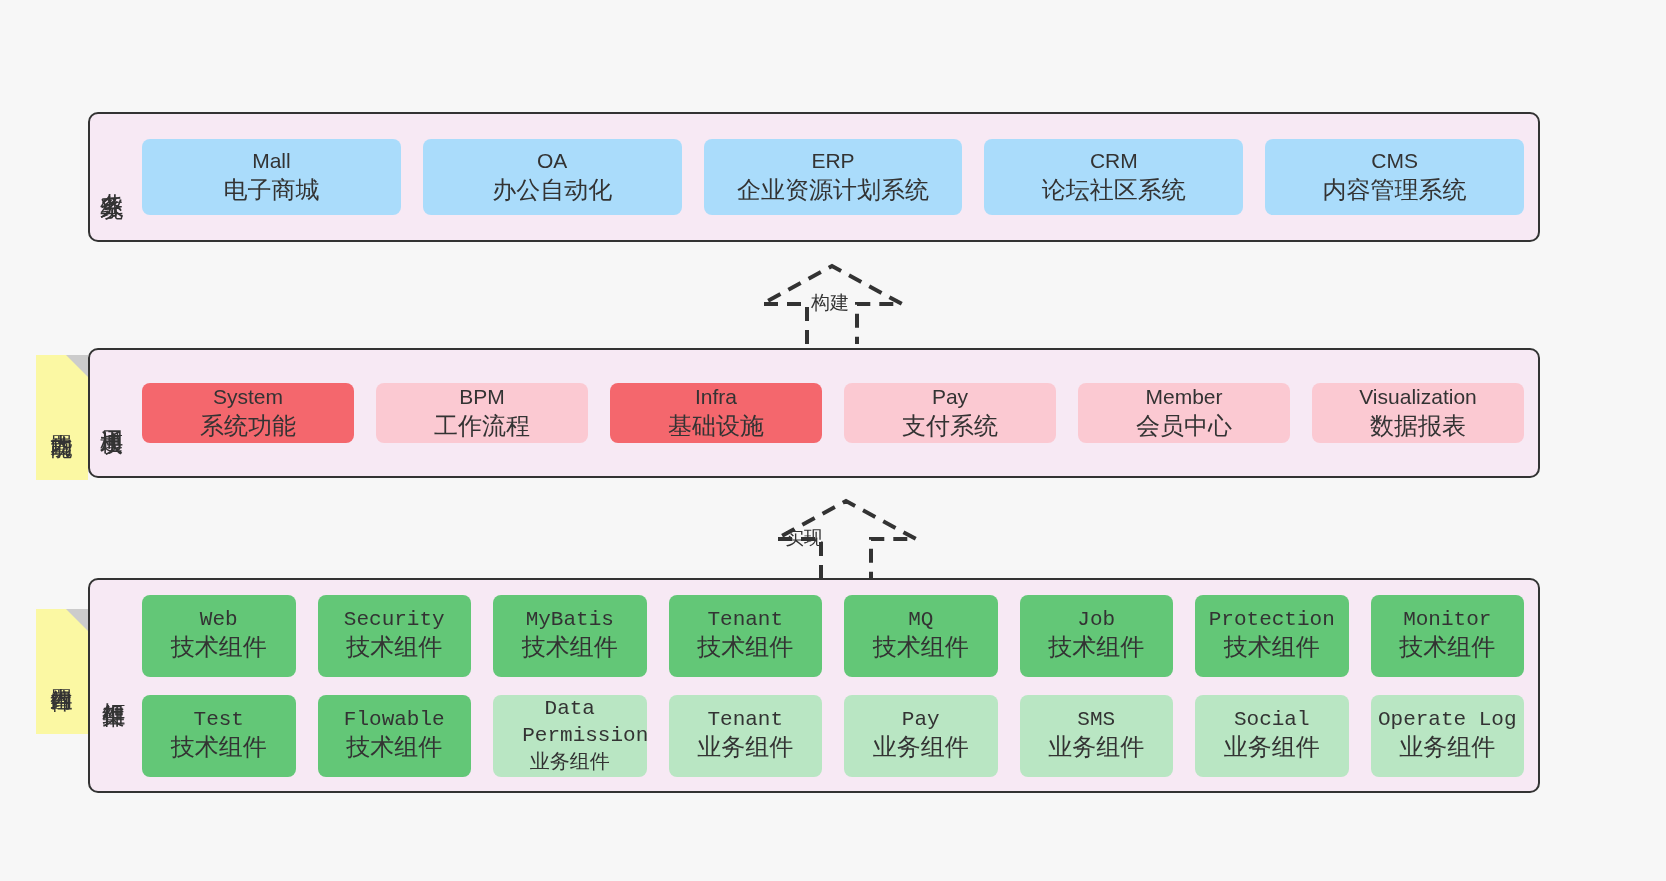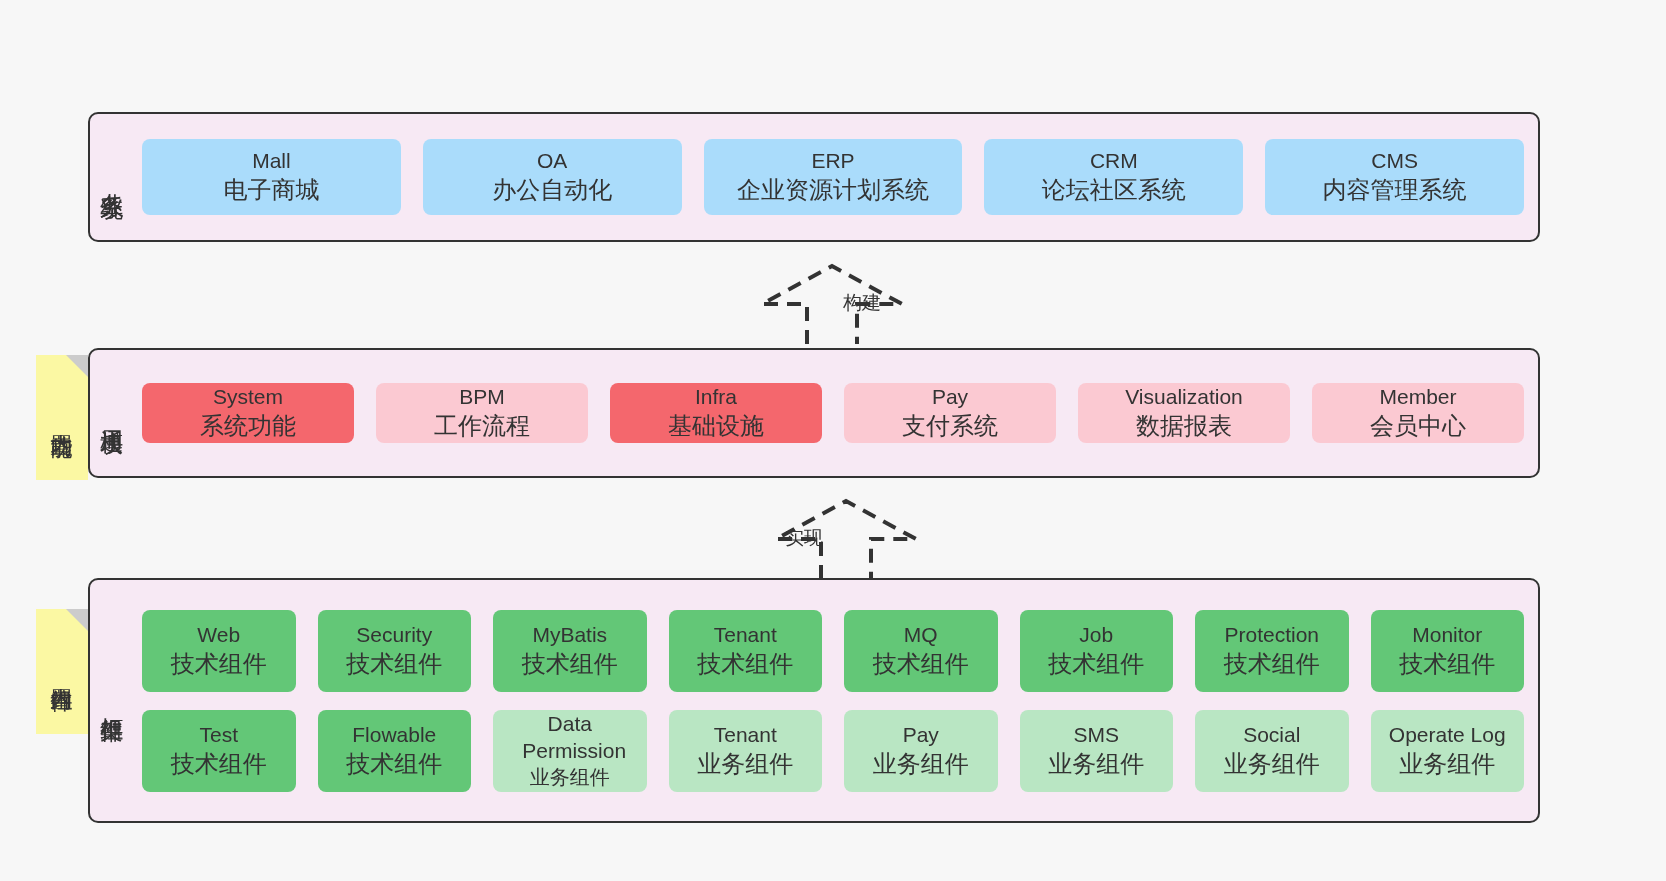--- a/index.html
+++ b/index.html
@@ -168,21 +168,21 @@
         </div>
       </div>
     </div>
   </div>
 
   <div class="arrow" style="left:752px; top:262px; width:160px; height:86px;">
     <svg width="160" height="86" viewBox="0 0 160 86">
       <path d="M 55 82 L 55 42 L 10 42 L 80 4 L 150 42 L 105 42 L 105 82" fill="none" stroke="#333333" stroke-width="4" stroke-dasharray="14,9" stroke-linejoin="miter"></path>
     </svg>
   </div>
-  <div class="arrow-label" style="left:811px; top:290px;margin-left:32px;">构建</div>
+  <div class="arrow-label" style="left:811px; top:290px;">构建</div>
 
   <div class="note" style="left:36px; top:355px; width:52px; height:125px;">
     <span class="fold"></span>
     <span>内置功能</span>
   </div>
 
   <div class="section" id="sec-module" style="left:88px; top:348px; width:1452px; height:130px;">
     <div class="section-label">通用模块</div>
     <div class="section-body">
       <div class="row mod-row">
@@ -196,44 +196,44 @@
         </div>
         <div class="box c-red">
           <span class="title">Infra</span>
           <span class="sub">基础设施</span>
         </div>
         <div class="box c-pink">
           <span class="title">Pay</span>
           <span class="sub">支付系统</span>
         </div>
         <div class="box c-pink">
+          <span class="title">Member</span>
+          <span class="sub">会员中心</span>
+        </div>
+        <div class="box c-pink">
           <span class="title">Visualization</span>
           <span class="sub">数据报表</span>
-        </div>
-        <div class="box c-pink">
-          <span class="title">Member</span>
-          <span class="sub">会员中心</span>
         </div>
       </div>
     </div>
   </div>
 
   <div class="arrow" style="left:766px; top:497px; width:160px; height:86px;">
     <svg width="160" height="86" viewBox="0 0 160 86">
       <path d="M 55 82 L 55 42 L 10 42 L 80 4 L 150 42 L 105 42 L 105 82" fill="none" stroke="#333333" stroke-width="4" stroke-dasharray="14,9" stroke-linejoin="miter"></path>
     </svg>
   </div>
   <div class="arrow-label" style="left:785px; top:525px;">实现</div>
 
   <div class="note" style="left:36px; top:609px; width:52px; height:125px;">
     <span class="fold"></span>
     <span>内置组件</span>
   </div>
 
-  <div class="section" id="sec-framework" style="left:88px; top:578px; width:1452px; height:245px;">
+  <div class="section" id="sec-framework" style="left:88px; top:578px; width:1452px; height:215px;font-family:Liberation Mono, monospace;">
     <div class="section-label">框架组件</div>
     <div class="section-body">
 
       <div class="row fw-row">
         <div class="box c-green">
           <span class="title">Web</span>
           <span class="sub">技术组件</span>
         </div>
         <div class="box c-green">
           <span class="title">Security</span>

